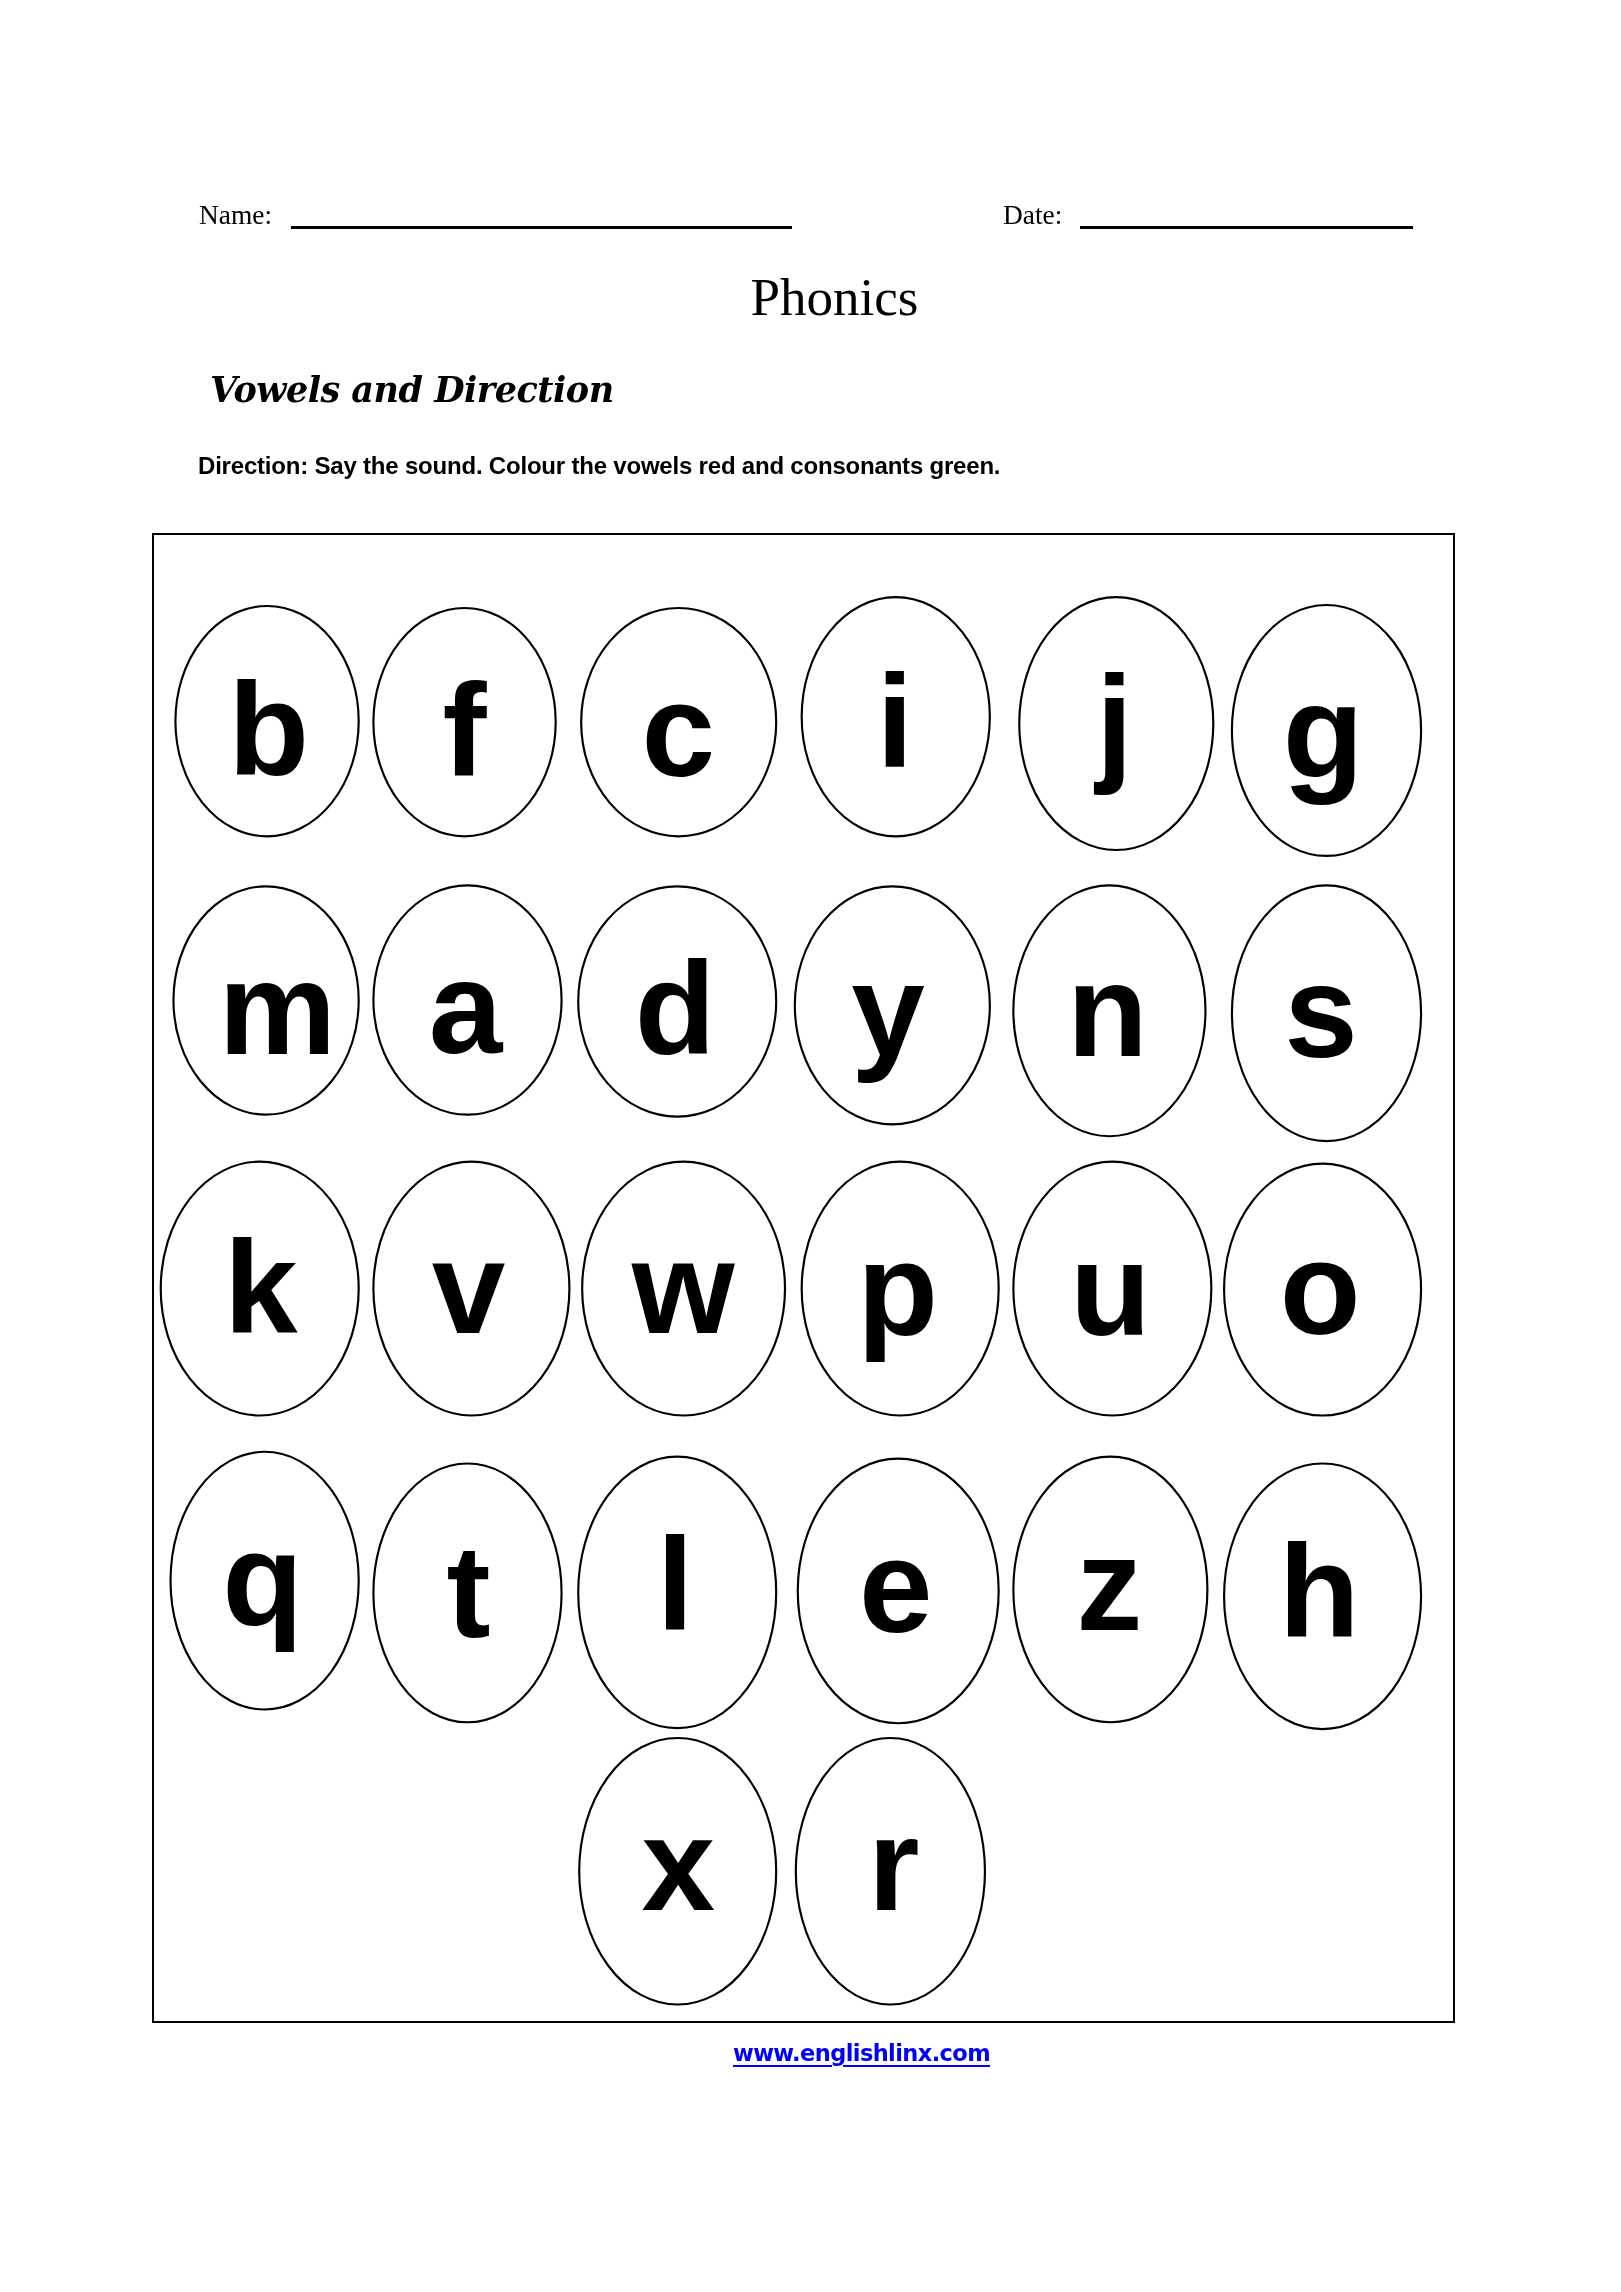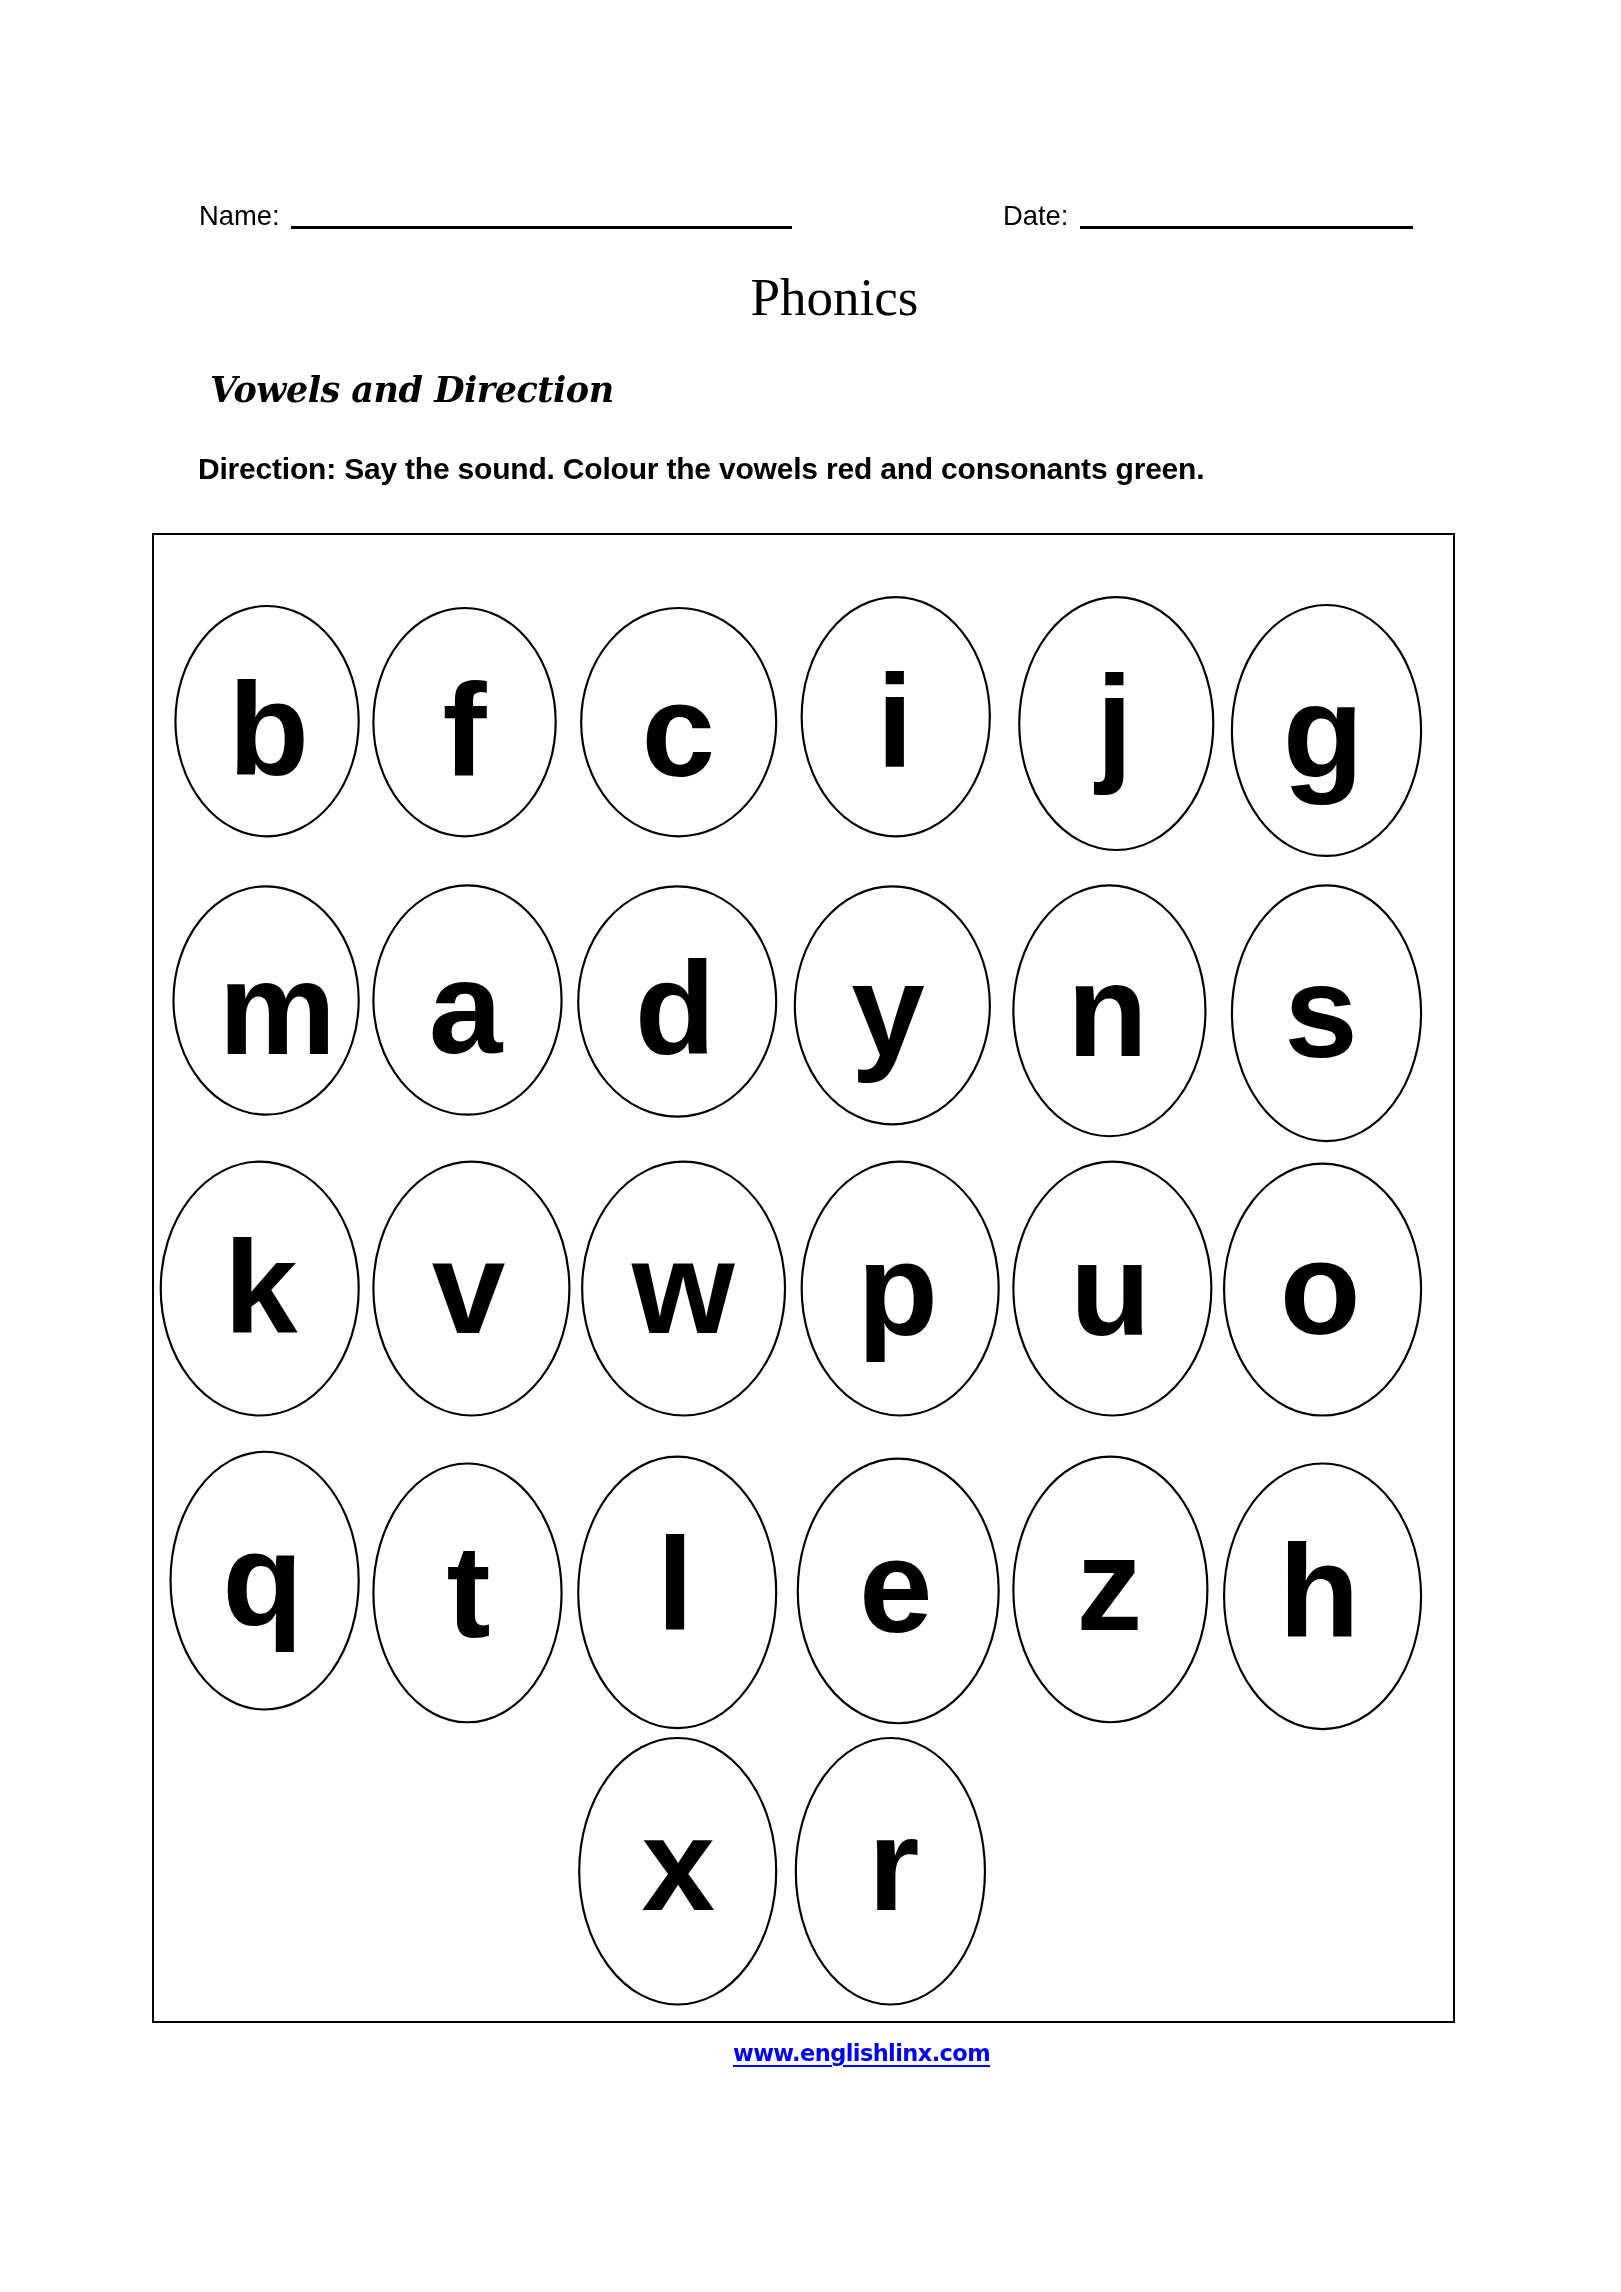--- a/index.html
+++ b/index.html
@@ -1,22 +1,22 @@
 <!DOCTYPE html>
 <html><head>
 <meta charset="utf-8">
 <style>
   html, body { margin: 0; padding: 0; background: #ffffff; }
   body { width: 1621px; height: 2293px; position: relative; overflow: hidden; font-family: "Liberation Sans", sans-serif; color: #000; }
   .abs { position: absolute; white-space: nowrap; }
-  .label { font-family: Liberation Sans, sans-serif; font-size: 27.4px; line-height: 1; }
+  .label { font-family: Liberation Serif, serif; font-size: 27.4px; line-height: 1; }
   .blank { position: absolute; height: 2.9px; background: #000; }
   .title { font-family: "Liberation Serif", serif; font-weight: normal; font-size: 53px; line-height: 1; padding-left: 24px; }
   .subtitle { font-family: "DejaVu Serif", serif; font-weight: bold; font-style: italic; font-size: 35px; line-height: 1; letter-spacing: -0.5px; }
-  .direction { font-family: "Liberation Sans", sans-serif; font-weight: bold; font-size: 30px; line-height: 1; letter-spacing: -0.2px; }
+  .direction { font-family: "Liberation Sans", sans-serif; font-weight: bold; font-size: 24px; line-height: 1; letter-spacing: -0.2px; }
   .box { position: absolute; left: 152px; top: 533px; width: 1299px; height: 1486px; border: 2.9px solid #000; }
   svg.sheet { position: absolute; left: 0; top: 0; }
   svg.sheet ellipse { fill: #fff; stroke: #000; stroke-width: 2.2; }
   svg.sheet text { font-family: "Liberation Sans", sans-serif; font-weight: bold; font-size: 135px; fill: #000; text-anchor: middle; }
   .footer-link { font-family: "DejaVu Sans", sans-serif; font-weight: bold; font-size: 22.5px; color: #0000ff; text-decoration: underline; text-decoration-thickness: 2px; text-underline-offset: 3.9px; letter-spacing: -0.6px; line-height: 1; }
 </style>
 </head>
 <body>
 
 <div class="abs label" style="left:199px; top:202px;">Name:</div>

